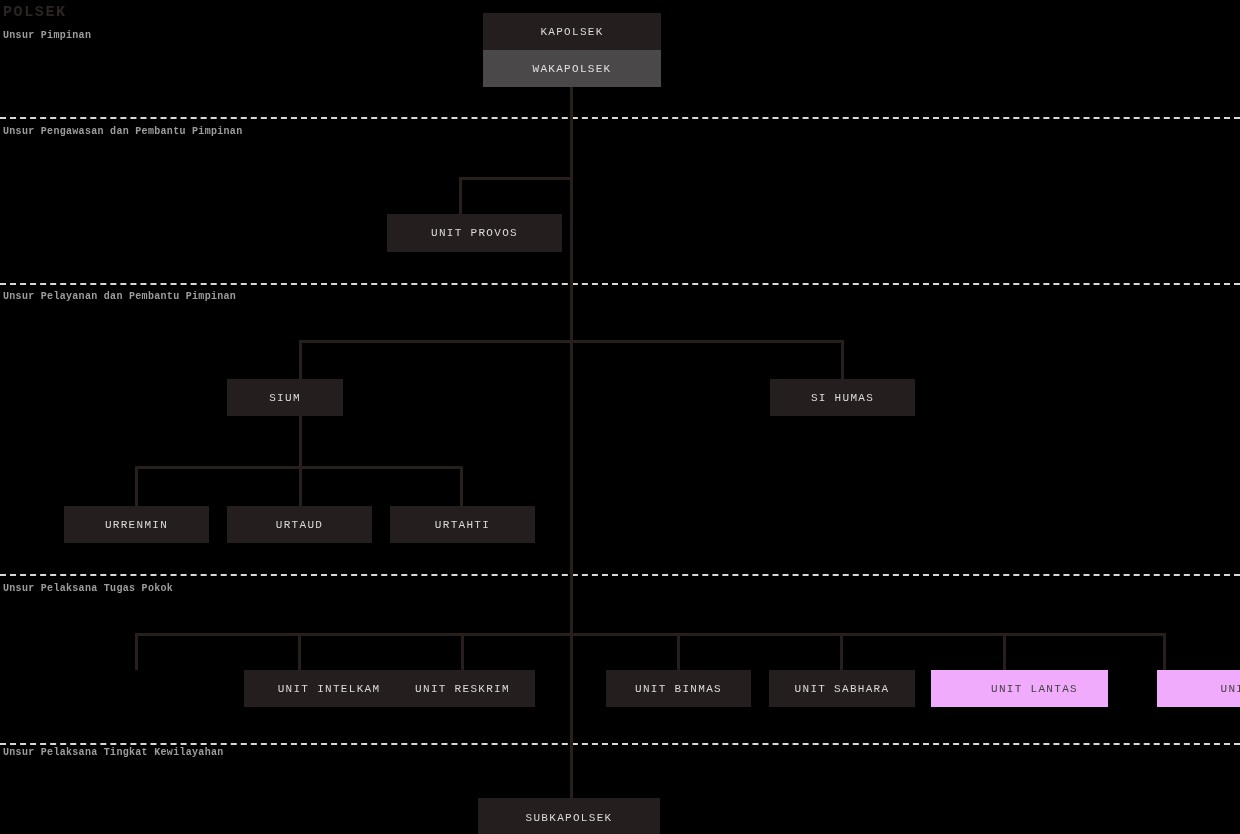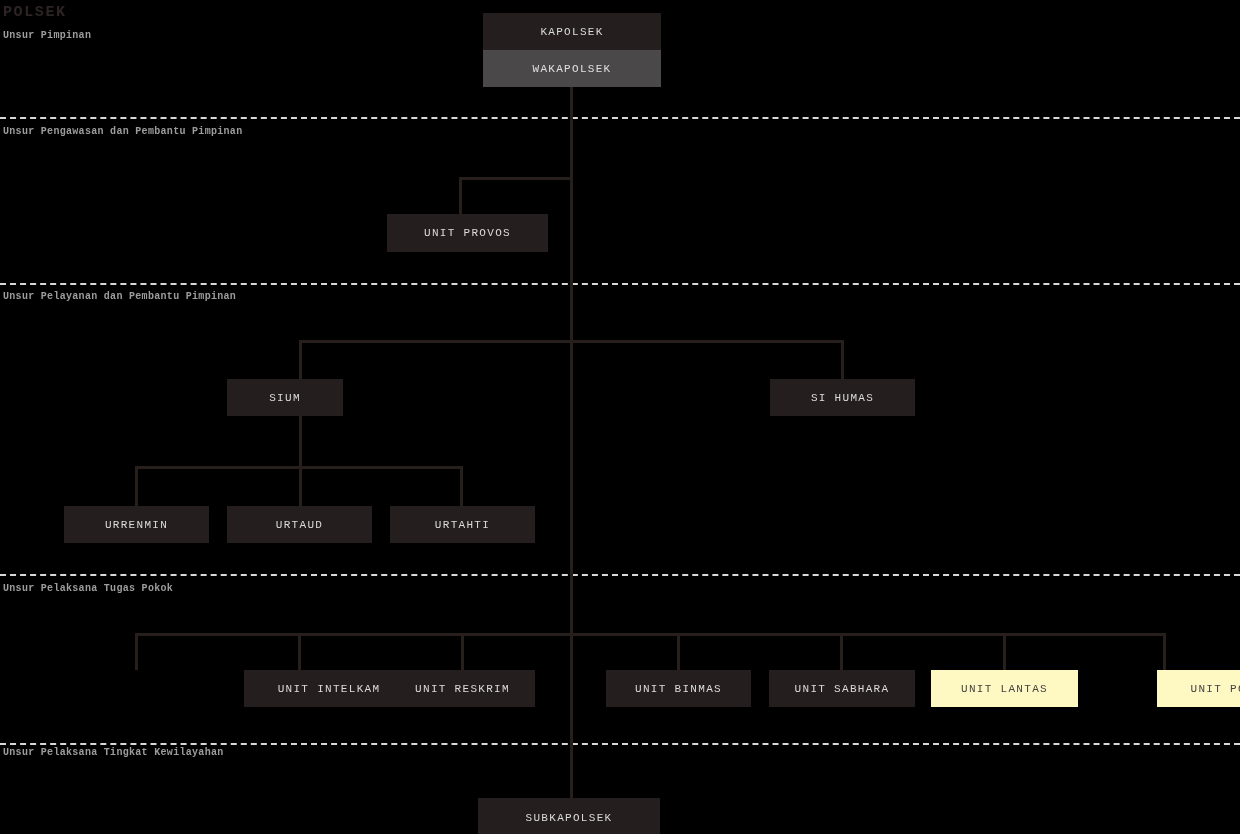--- a/index.html
+++ b/index.html
@@ -44,21 +44,21 @@
     height: 37px;
     display: flex;
     align-items: center;
     justify-content: center;
     font-size: 11px;
     letter-spacing: 1.3px;
     white-space: nowrap;
   }
   .node.dark  { background: #241f1e; color: #dcdada; }
   .node.gray  { background: #4b4849; color: #e2e0e0; }
-  .node.light { background: #fef9c3; color: #454241; }
+  .node.light { background: #f0abfc; color: #454241; padding-left: 30px; }
 </style>
 </head>
 <body>
 
 <div class="canvas">
 
   <div class="chart-title">POLSEK</div>
   <div class="section-label" style="top:30px">Unsur Pimpinan</div>
   <div class="section-label" style="top:126px">Unsur Pengawasan dan Pembantu Pimpinan</div>
   <div class="section-label" style="top:291px">Unsur Pelayanan dan Pembantu Pimpinan</div>
@@ -86,21 +86,21 @@
   <div class="line" style="left:298px;  top:633px; width:3px;  height:37px"></div>
   <div class="line" style="left:461px;  top:633px; width:3px;  height:37px"></div>
   <div class="line" style="left:677px;  top:633px; width:3px;  height:37px"></div>
   <div class="line" style="left:840px;  top:633px; width:3px;  height:37px"></div>
   <div class="line" style="left:1003px; top:633px; width:3px;  height:37px"></div>
   <div class="line" style="left:1163px; top:633px; width:3px;  height:37px"></div>
 
   <div class="node gray" style="left:483px; top:50px; width:178px">WAKAPOLSEK</div>
   <div class="node dark" style="left:483px; top:13px; width:178px">KAPOLSEK</div>
 
-  <div class="node dark" style="left:387px; top:214px; width:161px; height:38px">UNIT PROVOS</div>
+  <div class="node dark" style="left:387px; top:214px; width:175px; height:38px">UNIT PROVOS</div>
 
   <div class="node dark" style="left:227px; top:379px; width:116px">SIUM</div>
   <div class="node dark" style="left:770px; top:379px; width:145px">SI HUMAS</div>
   <div class="node dark" style="left:64px;  top:506px; width:145px">URRENMIN</div>
   <div class="node dark" style="left:227px; top:506px; width:145px">URTAUD</div>
   <div class="node dark" style="left:390px; top:506px; width:145px">URTAHTI</div>
 
   <div class="node dark" style="left:244px;  top:670px; width:170px">UNIT INTELKAM</div>
   <div class="node dark" style="left:390px;  top:670px; width:145px">UNIT RESKRIM</div>
   <div class="node dark" style="left:606px;  top:670px; width:145px">UNIT BINMAS</div>

